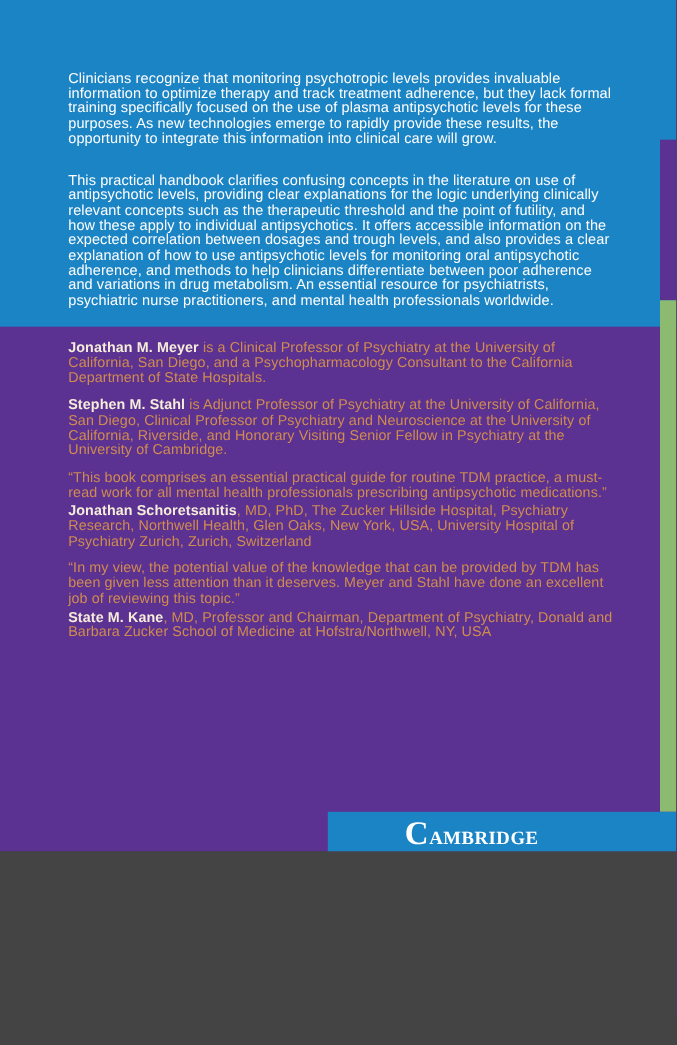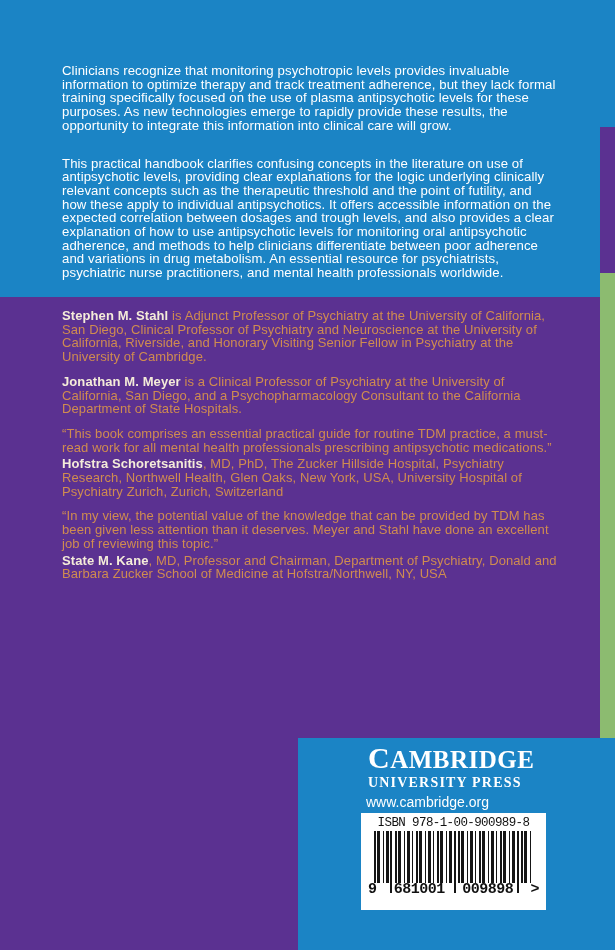--- a/index.html
+++ b/index.html
@@ -1,18 +1,18 @@
 <!DOCTYPE html>
 <html><head>
 <meta charset="utf-8">
 <style>
   html,body{margin:0;padding:0;background:#444;}
   .cover{
     position:relative;
-    width:615px;height:950px;
+    width:615px;height:774px;
     overflow:hidden;
     background:#5b3191;
     font-family:"Liberation Sans", sans-serif;
     -webkit-font-smoothing:antialiased;
   }
   
   .top-blue{
     position:absolute;top:0;left:0;width:615px;height:297px;
     background:#1b84c5;
     box-sizing:border-box;
@@ -56,21 +56,21 @@
     position:absolute;left:298px;top:738px;width:317px;height:212px;
     background:#1b84c5;
   }
   .logo-block{
     position:absolute;left:70px;top:7px;
     color:#ffffff;
   }
   .logo-name{
     font-family:"Liberation Serif", serif;
     font-weight:bold;
-    font-size:25px;
+    font-size:17px;
     line-height:26px;
     letter-spacing:0.5px;
   }
   .logo-name::first-letter{font-size:30px;}
   .logo-imprint{
     font-family:"Liberation Serif", serif;
     font-weight:bold;
     font-size:14px;
     line-height:17px;
     letter-spacing:1.2px;
@@ -127,26 +127,26 @@
 
 <div class="cover">
 
   <section class="top-blue">
     <p>Clinicians recognize that monitoring psychotropic levels provides invaluable information to optimize therapy and track treatment adherence, but they lack formal training specifically focused on the use of plasma antipsychotic levels for these purposes. As new technologies emerge to rapidly provide these results, the opportunity to integrate this information into clinical care will grow.</p>
     <p>This practical handbook clarifies confusing concepts in the literature on use of antipsychotic levels, providing clear explanations for the logic underlying clinically relevant concepts such as the therapeutic threshold and the point of futility, and how these apply to individual antipsychotics. It offers accessible information on the expected correlation between dosages and trough levels, and also provides a clear explanation of how to use antipsychotic levels for monitoring oral antipsychotic adherence, and methods to help clinicians differentiate between poor adherence and variations in drug metabolism. An essential resource for psychiatrists, psychiatric nurse practitioners, and mental health professionals worldwide.</p>
   </section>
 
   <section class="purple-section">
 
+    <p class="bio"><span class="bold-name">Jonathan M. Meyer</span><span> is a Clinical Professor of Psychiatry at the University of California, San Diego, and a Psychopharmacology Consultant to the California Department of State Hospitals.</span></p>
+
     <p class="bio"><span class="bold-name">Stephen M. Stahl</span><span> is Adjunct Professor of Psychiatry at the University of California, San Diego, Clinical Professor of Psychiatry and Neuroscience at the University of California, Riverside, and Honorary Visiting Senior Fellow in Psychiatry at the University of Cambridge.</span></p>
 
-    <p class="bio"><span class="bold-name">Jonathan M. Meyer</span><span> is a Clinical Professor of Psychiatry at the University of California, San Diego, and a Psychopharmacology Consultant to the California Department of State Hospitals.</span></p>
-
     <p class="quote">“This book comprises an essential practical guide for routine TDM practice, a must-read work for all mental health professionals prescribing antipsychotic medications.”</p>
-    <p class="attrib"><span class="bold-name">Hofstra Schoretsanitis</span><span>, MD, PhD, The Zucker Hillside Hospital, Psychiatry Research, Northwell Health, Glen Oaks, New York, USA, University Hospital of Psychiatry Zurich, Zurich, Switzerland</span></p>
+    <p class="attrib"><span class="bold-name">Jonathan Schoretsanitis</span><span>, MD, PhD, The Zucker Hillside Hospital, Psychiatry Research, Northwell Health, Glen Oaks, New York, USA, University Hospital of Psychiatry Zurich, Zurich, Switzerland</span></p>
 
     <p class="quote">“In my view, the potential value of the knowledge that can be provided by TDM has been given less attention than it deserves. Meyer and Stahl have done an excellent job of reviewing this topic.”</p>
     <p class="attrib"><span class="bold-name">State M. Kane</span><span>, MD, Professor and Chairman, Department of Psychiatry, Donald and Barbara Zucker School of Medicine at Hofstra/Northwell, NY, USA</span></p>
 
   </section>
 
   <div class="strip strip-purple"></div>
   <div class="strip strip-green"></div>
 
   <div class="publisher-panel">

